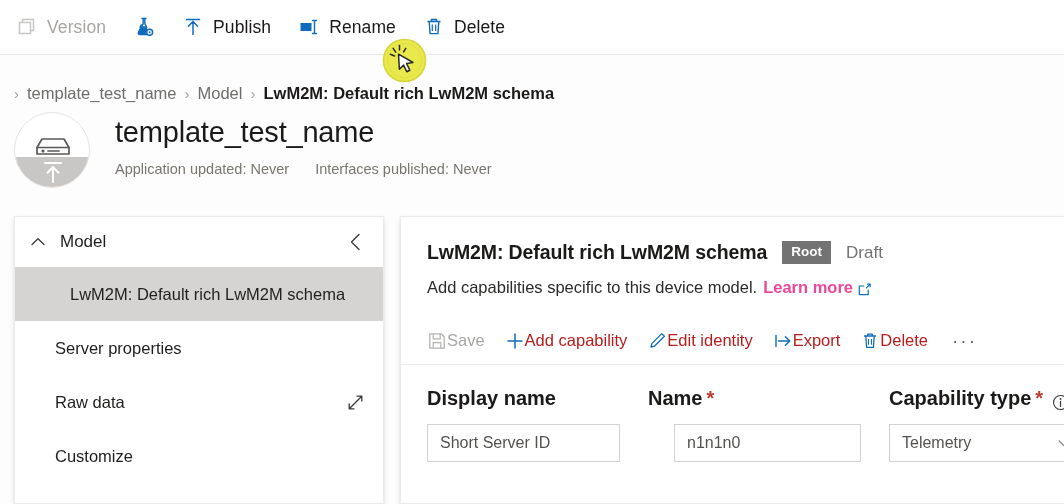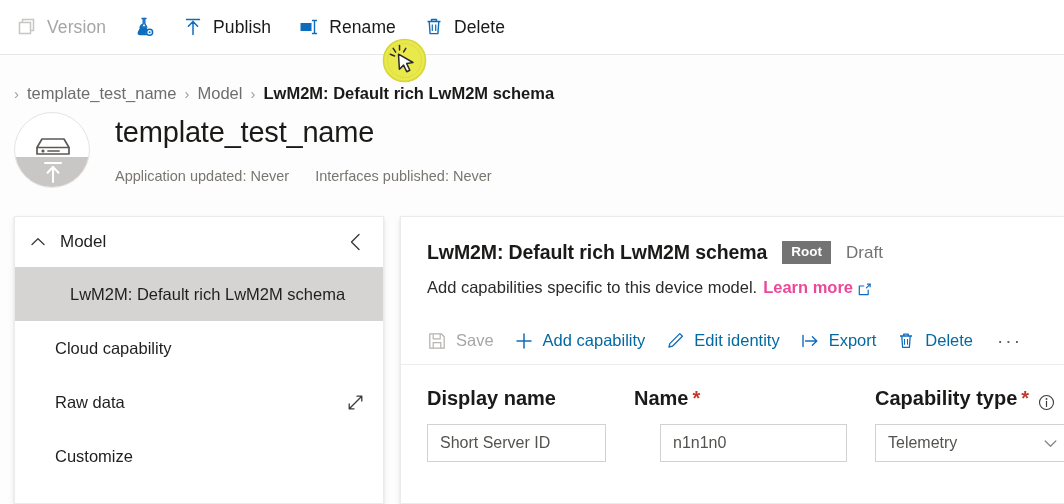--- a/index.html
+++ b/index.html
@@ -42,21 +42,21 @@
 
   
   .hdr { position: absolute; left: 14px; top: 112px; display: flex; align-items: flex-start; }
   .hdr-avatar {
     width: 76px; height: 76px; border-radius: 50%;
     background: #ffffff; border: 1px solid #e6e4e2;
     position: relative; overflow: hidden; flex: 0 0 76px;
   }
   .hdr-text { margin-left: 25px; padding-top: 4px; }
   .hdr-title { font-size: 29px; color: #1b1a19; line-height: 1.15; letter-spacing: -.2px; }
-  .hdr-meta { margin-top: 19px; display: flex; gap: 26px; font-size: 14.5px; color: #78766f; }
+  .hdr-meta { margin-top: 12px; display: flex; gap: 26px; font-size: 14.5px; color: #78766f; }
 
   
   .leftcard {
     position: absolute; left: 14px; top: 216px; width: 370px; height: 288px;
     background: #ffffff; border: 1px solid #eceaea;
     box-shadow: 0 .6px 1.8px rgba(0,0,0,.10), 0 3px 7px rgba(0,0,0,.07);
     overflow: hidden;
   }
   .ln-head {
     height: 50px; display: flex; align-items: center; padding: 0 16px 0 14px;
@@ -89,41 +89,41 @@
   .rc-sub { margin-top: 14px; font-size: 16.5px; color: #2c2b29; display: flex; align-items: center; }
   .rc-link { color: #ec4899; font-weight: bold; margin-left: 6px; cursor: pointer; }
   .ext-ico { width: 13px; height: 13px; margin-left: 5px; display: inline-block; }
 
   
   .cmdbar {
     margin-top: 20px; height: 48px; display: flex; align-items: center;
     padding-left: 26px; border-bottom: 1px solid #edebeb;
   }
   .cmd {
-    display: flex; align-items: center; gap: 9px;
+    display: flex; align-items: center; 
     margin-right: 20px; cursor: pointer; white-space: nowrap;
   }
-  .cmd-lbl { font-size: 16.5px; color: #0369a1; }
+  .cmd-lbl { font-size: 16.5px; color: #b91c1c; }
   .cmd.disabled .cmd-lbl { color: #a8a6a4; }
   .cmd-ico { width: 20px; height: 20px; flex: 0 0 20px; display: block; }
   .cmd-dots { font-size: 19px; color: #605e5c; letter-spacing: 2px; cursor: pointer; margin-left: 4px; }
 
   
   .form { display: flex; padding: 22px 0 0 26px; gap: 28px; }
   .field { display: flex; flex-direction: column; }
   .f-label { font-size: 20px; font-weight: bold; color: #1b1a19; display: flex; align-items: flex-end; gap: 4px; }
   .req { color: #c0392b; font-weight: bold; }
   .info-ico { width: 17px; height: 17px; margin-left: 5px; }
   .f-input {
     margin-top: 14px; height: 38px; border: 1px solid #d4d2d0; background: #fff;
     display: flex; align-items: center; padding: 0 12px;
     font-size: 16px; color: #55534f; cursor: text;
   }
   .f-input.select { cursor: pointer; justify-content: space-between; padding-right: 10px; }
-  .w-display { width: 179px; }
+  .w-display { width: 193px; }
   .w-name { width: 187px; margin-left: 26px; }
   .w-cap { width: 195px; }
 
   
   .clickfx { position: absolute; left: 382px; top: 38px; width: 45px; height: 45px; pointer-events: none; }
 </style>
 </head>
 <body>
 
 <div class="app">
@@ -230,21 +230,21 @@
             <path d="M14 3.5L6.5 11l7.5 7.5" fill="none" stroke="#3b3a39" stroke-width="1.4" stroke-linecap="round" stroke-linejoin="round"></path>
           </svg>
       </span>
     </div>
 
     <div class="ln-item selected">
       <span class="ln-lbl">LwM2M: Default rich LwM2M schema</span>
     </div>
 
     <div class="ln-item">
-      <span class="ln-lbl">Cloud capability</span>
+      <span class="ln-lbl">Server properties</span>
     </div>
 
     <div class="ln-item">
       <span class="ln-lbl">Raw data</span>
       <span style="width:19px;height:19px;display:block">
         <svg viewBox="0 0 19 19">
             <path d="M11 3.2h4.8V8M15.5 3.5L3.8 15.2M8 15.8H3.2V11" fill="none" stroke="#3b3a39" stroke-width="1.3" stroke-linecap="round" stroke-linejoin="round"></path>
           </svg>
       </span>
     </div>

